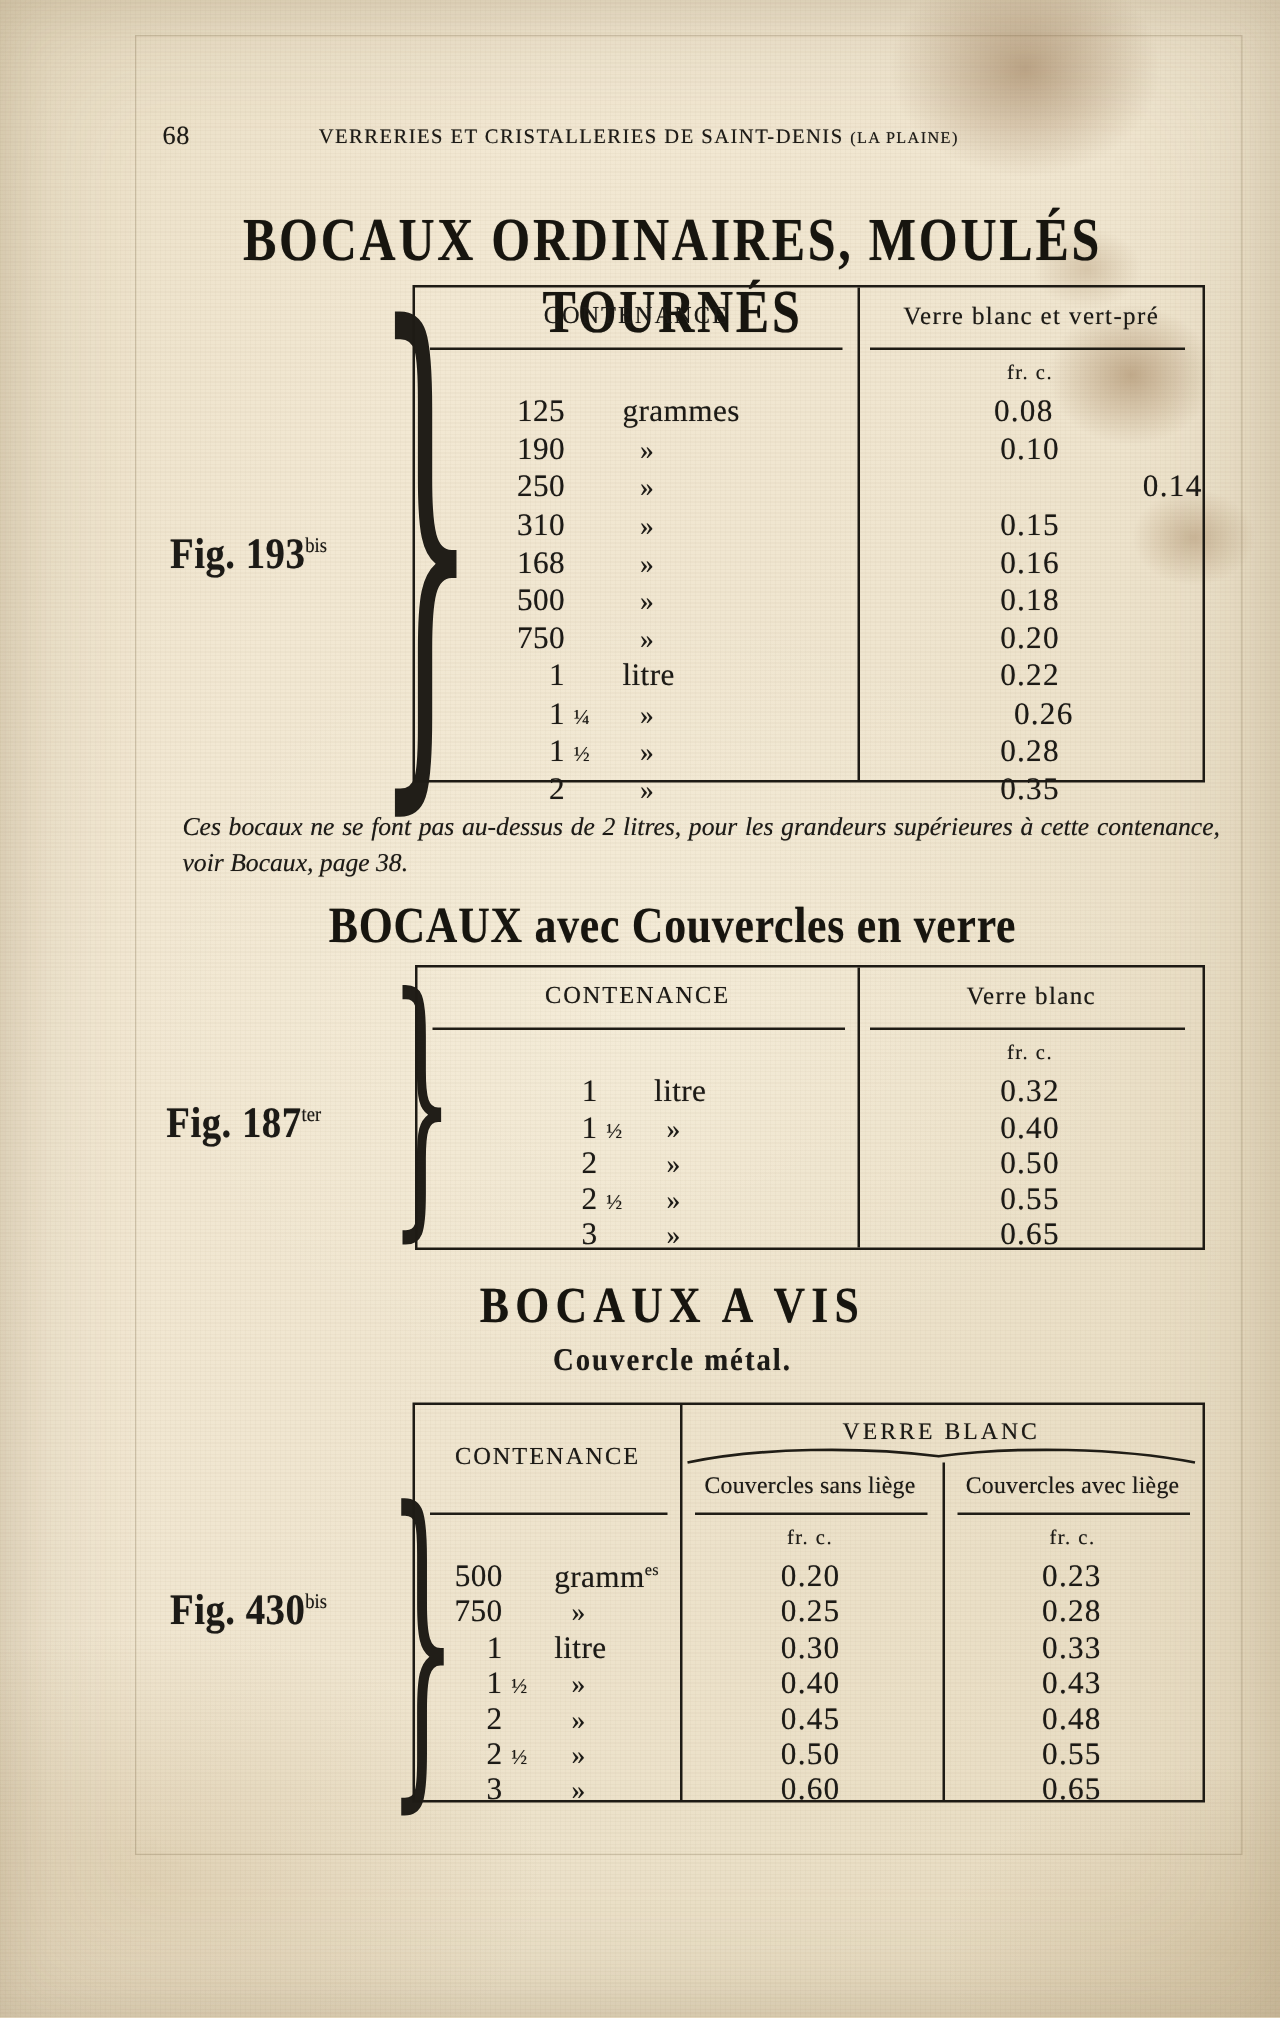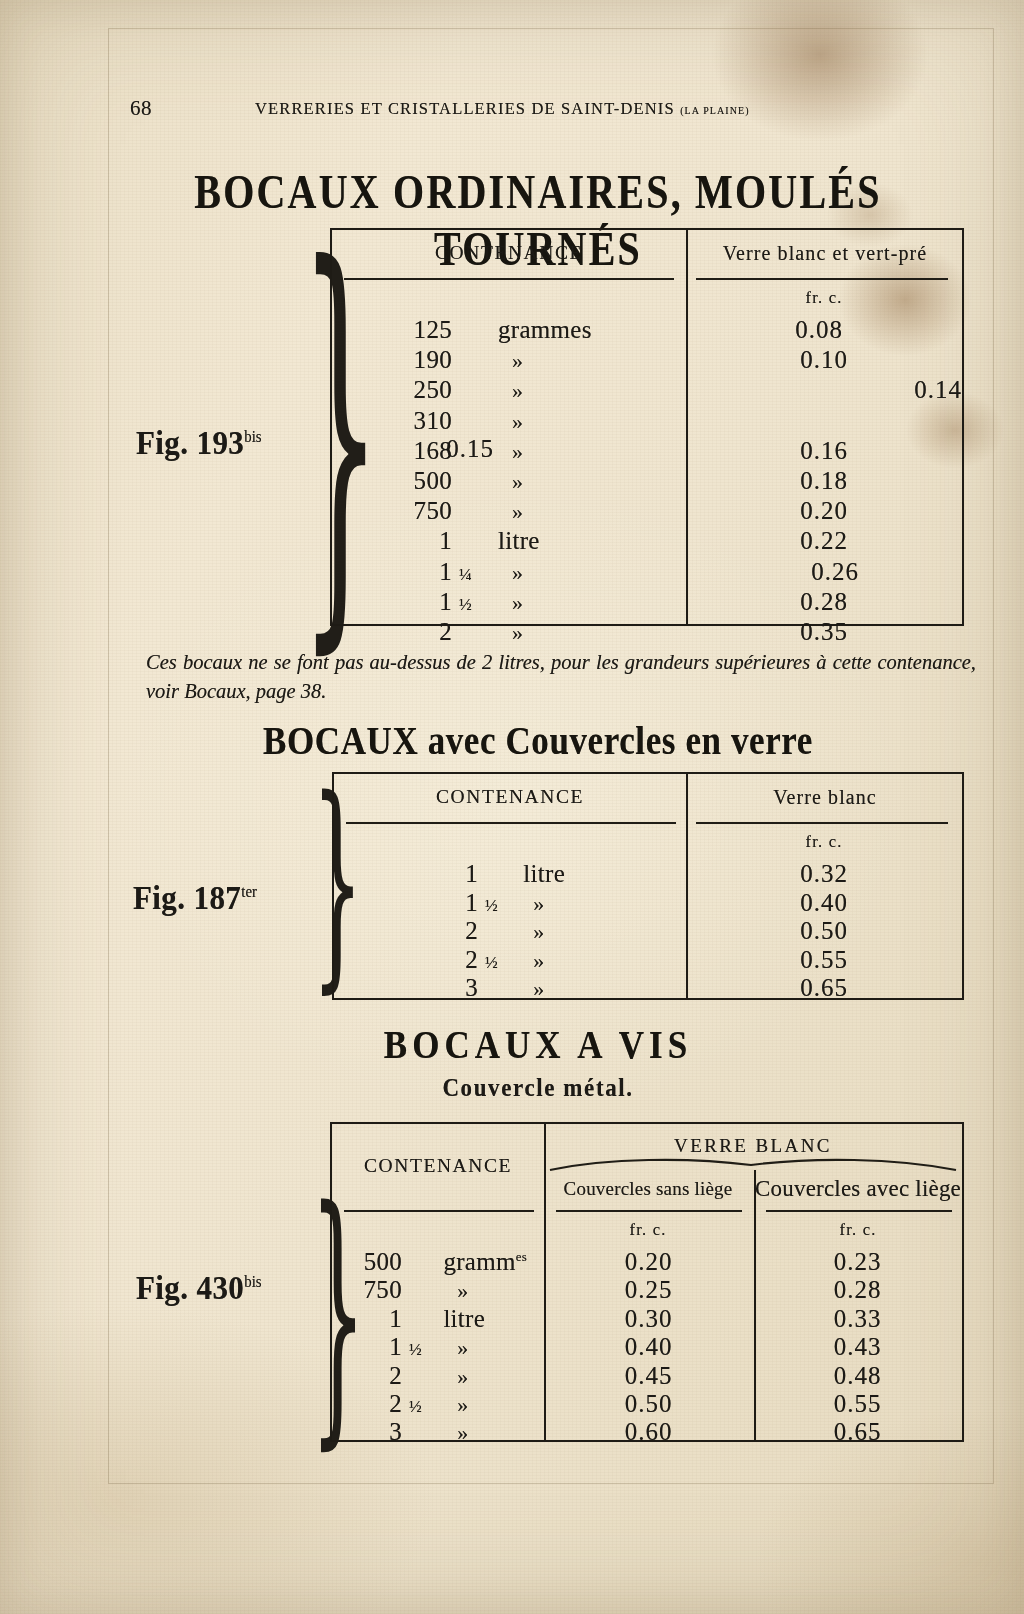--- a/index.html
+++ b/index.html
@@ -75,21 +75,21 @@
   }
   .runtitle {
     position: absolute;
     left: 125px; top: 3px;
     font-size: 16.5px;
     letter-spacing: 1.15px;
     font-variant: small-caps;
     text-transform: uppercase;
     white-space: nowrap;
   }
-  .runtitle .small { font-size: 10px; letter-spacing: 1.1px; }
+  .runtitle .small { font-size: 13px; letter-spacing: 1.1px; }
 
   
   .h-main {
     position: absolute;
     text-align: center;
     font-family: "Liberation Serif", "DejaVu Serif", serif;
     font-weight: bold;
     color: #17150f;
   }
   #heading-1 {
@@ -299,21 +299,21 @@
           <div class="price-cell ink" style="width: 276px;">0.10</div>
         </div>
         <div class="row" style="height: 30.2px;">
           <div class="cap-cell ink" style="width: 354px; padding-left: 48px; box-sizing: border-box;">
             <span class="cap-num" style="width: 72px;">250</span>
             <span class="cap-frac" style="width: 34px;"></span>
             <span class="cap-unit ditto" style="width: 190px; padding-left: 26px;">»</span>
           </div>
           <div class="price-cell ink" style="width: 276px; text-align: right;">0.14</div>
         </div>
-        <div class="row" style="height: 30.2px; flex-direction: column;">
+        <div class="row" style="height: 30.2px;">
           <div class="cap-cell ink" style="width: 354px; padding-left: 48px; box-sizing: border-box;">
             <span class="cap-num" style="width: 72px;">310</span>
             <span class="cap-frac" style="width: 34px;"></span>
             <span class="cap-unit ditto" style="width: 190px; padding-left: 26px;">»</span>
           </div>
           <div class="price-cell ink" style="width: 276px;">0.15</div>
         </div>
         <div class="row" style="height: 30.2px;">
           <div class="cap-cell ink" style="width: 354px; padding-left: 48px; box-sizing: border-box;">
             <span class="cap-num" style="width: 72px;">168</span>
@@ -456,21 +456,21 @@
     </div>
 
     <svg style="position:absolute; left:216px; top:32px; width:410px; height:18px;" viewBox="0 0 410 18" preserveAspectRatio="none">
       <path d="M2 14 C 60 2, 140 1, 203 9 C 266 1, 346 2, 408 14" fill="none" stroke="#201d16" stroke-width="2.2"></path>
     </svg>
 
     <div style="position:absolute; left:212px; top:46px; width:208px; height:38px; display:flex; align-items:center; justify-content:center;" class="ink">
       <span style="font-size:19px; letter-spacing:0.2px;">Couvercles sans liège</span>
     </div>
     <div style="position:absolute; left:422px; right:0; top:46px; height:38px; display:flex; align-items:center; justify-content:center;" class="ink">
-      <span style="font-size:23px; letter-spacing:0.2px;">Couvercles avec liège</span>
+      <span style="font-size:19px; letter-spacing:0.2px;">Couvercles avec liège</span>
     </div>
 
     <div style="position:absolute; left:212px; top:0; bottom:0; border-left:2px solid #1e1b15;"></div>
     <div style="position:absolute; left:422px; top:46px; bottom:0; border-left:2px solid #1e1b15;"></div>
 
     <div class="hrule" style="left:12px; width:190px; top:86px;"></div>
     <div class="hrule" style="left:224px; width:186px; top:86px;"></div>
     <div class="hrule" style="left:434px; width:186px; top:86px;"></div>
 
     <div class="unit-hdr ink" style="left:212px; width:208px; top:96px;">fr. c.</div>

